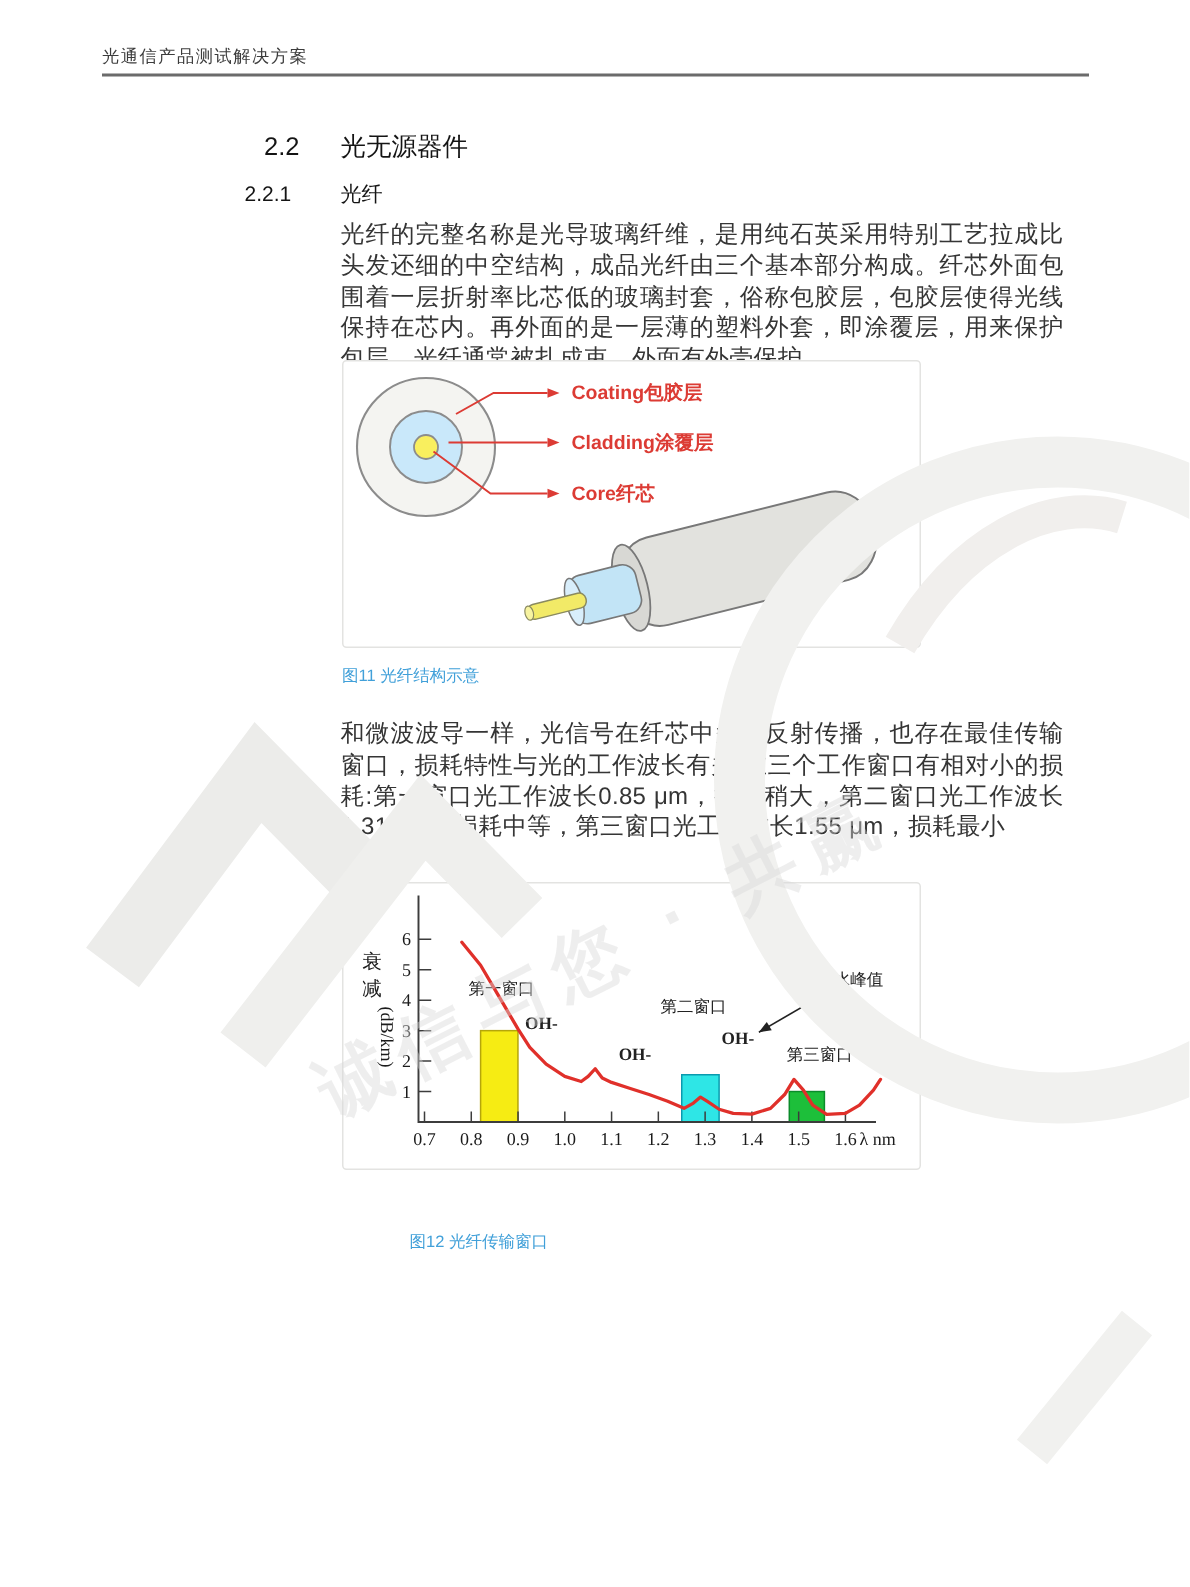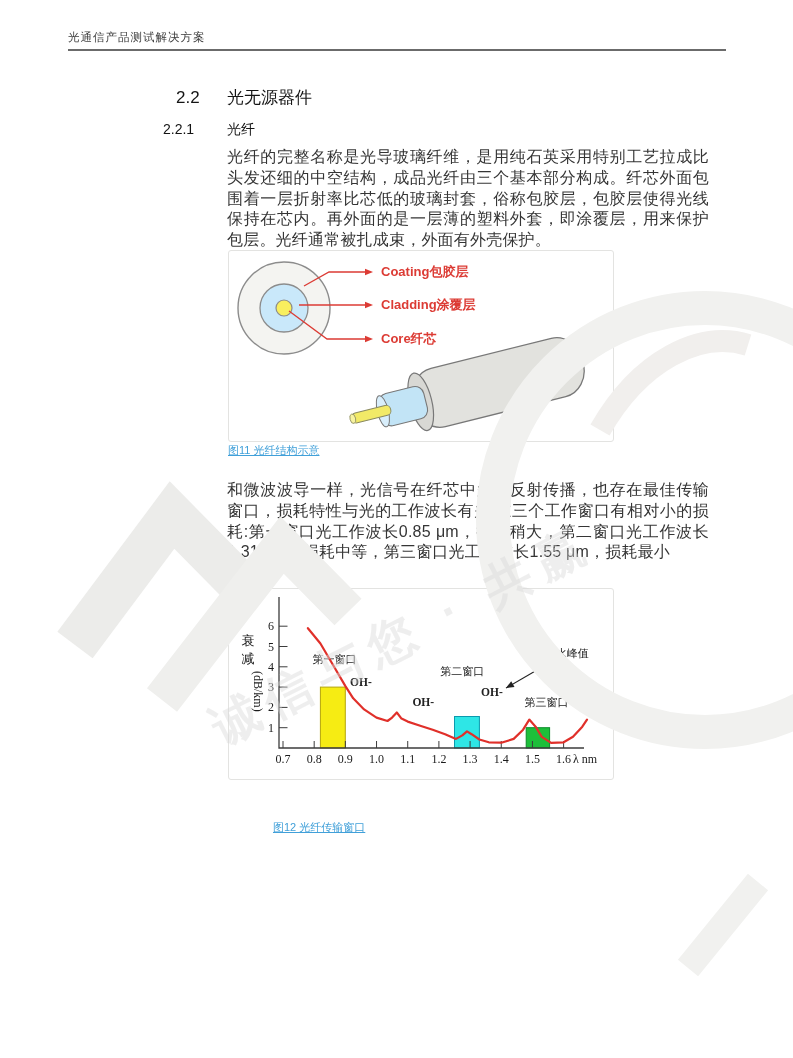--- a/index.html
+++ b/index.html
@@ -9,22 +9,22 @@
   .header-rule{position:absolute;left:68px;top:49px;width:658px;height:1.5px;background:#6b6b6b;}
   .h1{position:absolute;left:176px;top:86px;font-size:17px;font-weight:normal;color:#141414;}
   .h1 .num{display:inline-block;width:51px;}
   .h2{position:absolute;left:163px;top:121px;font-size:14px;font-weight:normal;color:#141414;}
   .h2 .num{display:inline-block;width:64px;}
   .para{position:absolute;left:227px;width:482px;font-size:16px;line-height:20.8px;
         color:#353535;text-align:justify;letter-spacing:.2px;}
   #p1{top:147px;} #p2{top:480px;} #p3{top:821px;}
   .figbox{position:absolute;left:228px;width:384px;height:190px;border:1px solid #e3e3e1;
           border-radius:3px;background:#fff;}
-  #fig1{top:250px;} #fig2{top:588px;}
-  .caption{position:absolute;left:228px;font-size:11px;color:#41a0d9;text-decoration:underline;}
+  #fig1{top:240px;} #fig2{top:588px;}
+  .caption{position:absolute;left:228px;font-size:11px;color:#41a0d9;}
   #cap1{top:443px;} #cap2{top:820px;margin-left:45px;}
   .footer{position:absolute;left:0;top:1004px;width:100%;display:flex;justify-content:center;
           gap:34px;font-size:12.5px;font-weight:bold;color:#3463ad;}
   .footer-url{color:#3463ad;text-decoration:none;}
   .watermark{position:absolute;left:0;top:0;pointer-events:none;z-index:9;}
   .wm-text{font-size:48px;font-weight:bold;fill:#d9d9d9;opacity:.42;letter-spacing:10px;
            font-family:"Liberation Sans","DejaVu Sans",sans-serif;}
   .fig1-label{font-size:13px;font-weight:bold;fill:#dc3b34;font-family:"Liberation Sans",sans-serif;}
   .tick{font-family:"Liberation Serif","DejaVu Serif",serif;font-size:12px;fill:#1b1b1b;}
   .anno{font-family:"Liberation Sans","DejaVu Sans",sans-serif;font-size:11px;fill:#222;}

